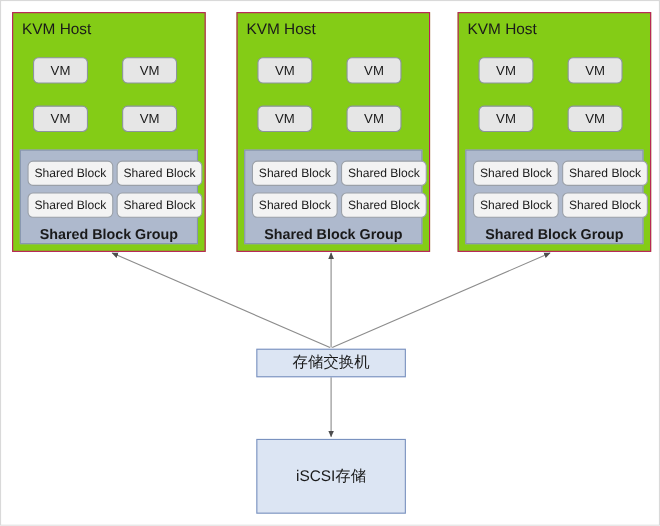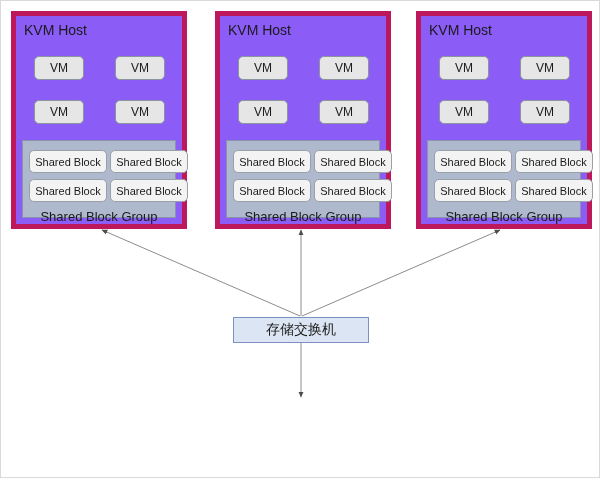--- a/index.html
+++ b/index.html
@@ -25,22 +25,22 @@
     top: 0;
     width: 600px;
     height: 478px;
     pointer-events: none;
   }
 
   
   .kvm-host {
     position: absolute;
     box-sizing: border-box;
-    border: 5px solid #be185d;
-    background: #8b5cf6;
+    border: 1px solid #be185d;
+    background: #84cc16;
   }
   .kvm-host-title {
     position: absolute;
     left: 8px;
     top: 6px;
     font-size: 14px;
     color: #1a1a1a;
     line-height: 16px;
     white-space: nowrap;
   }
@@ -100,21 +100,21 @@
   .sblock.r1 { top: 38px; }
   .sblock.c0 { left: 6px; }
   .sblock.c1 { left: 87px; }
   .sbg-label {
     position: absolute;
     left: 0;
     right: 0;
     top: 68px;
     text-align: center;
     font-size: 13px;
-    font-weight: normal;
+    font-weight: bold;
     color: #1a1a1a;
     white-space: nowrap;
   }
 
   
   .node {
     position: absolute;
     box-sizing: border-box;
     border: 1px solid #7a92bf;
     background: #dce5f3;
@@ -193,14 +193,17 @@
       <div class="sblock r1 c0">Shared Block</div>
       <div class="sblock r1 c1">Shared Block</div>
       <div class="sbg-label">Shared Block Group</div>
     </div>
   </div>
 
   <div class="node" style="left:232px; top:316px; width:136px; height:26px;">
     <span>存储交换机</span>
   </div>
 
+  <div class="node" style="left:232px; top:398px; width:136px; height:68px;">
+    <span>iSCSI存储</span>
+  </div>
 
 </div>
 
 </body></html>

